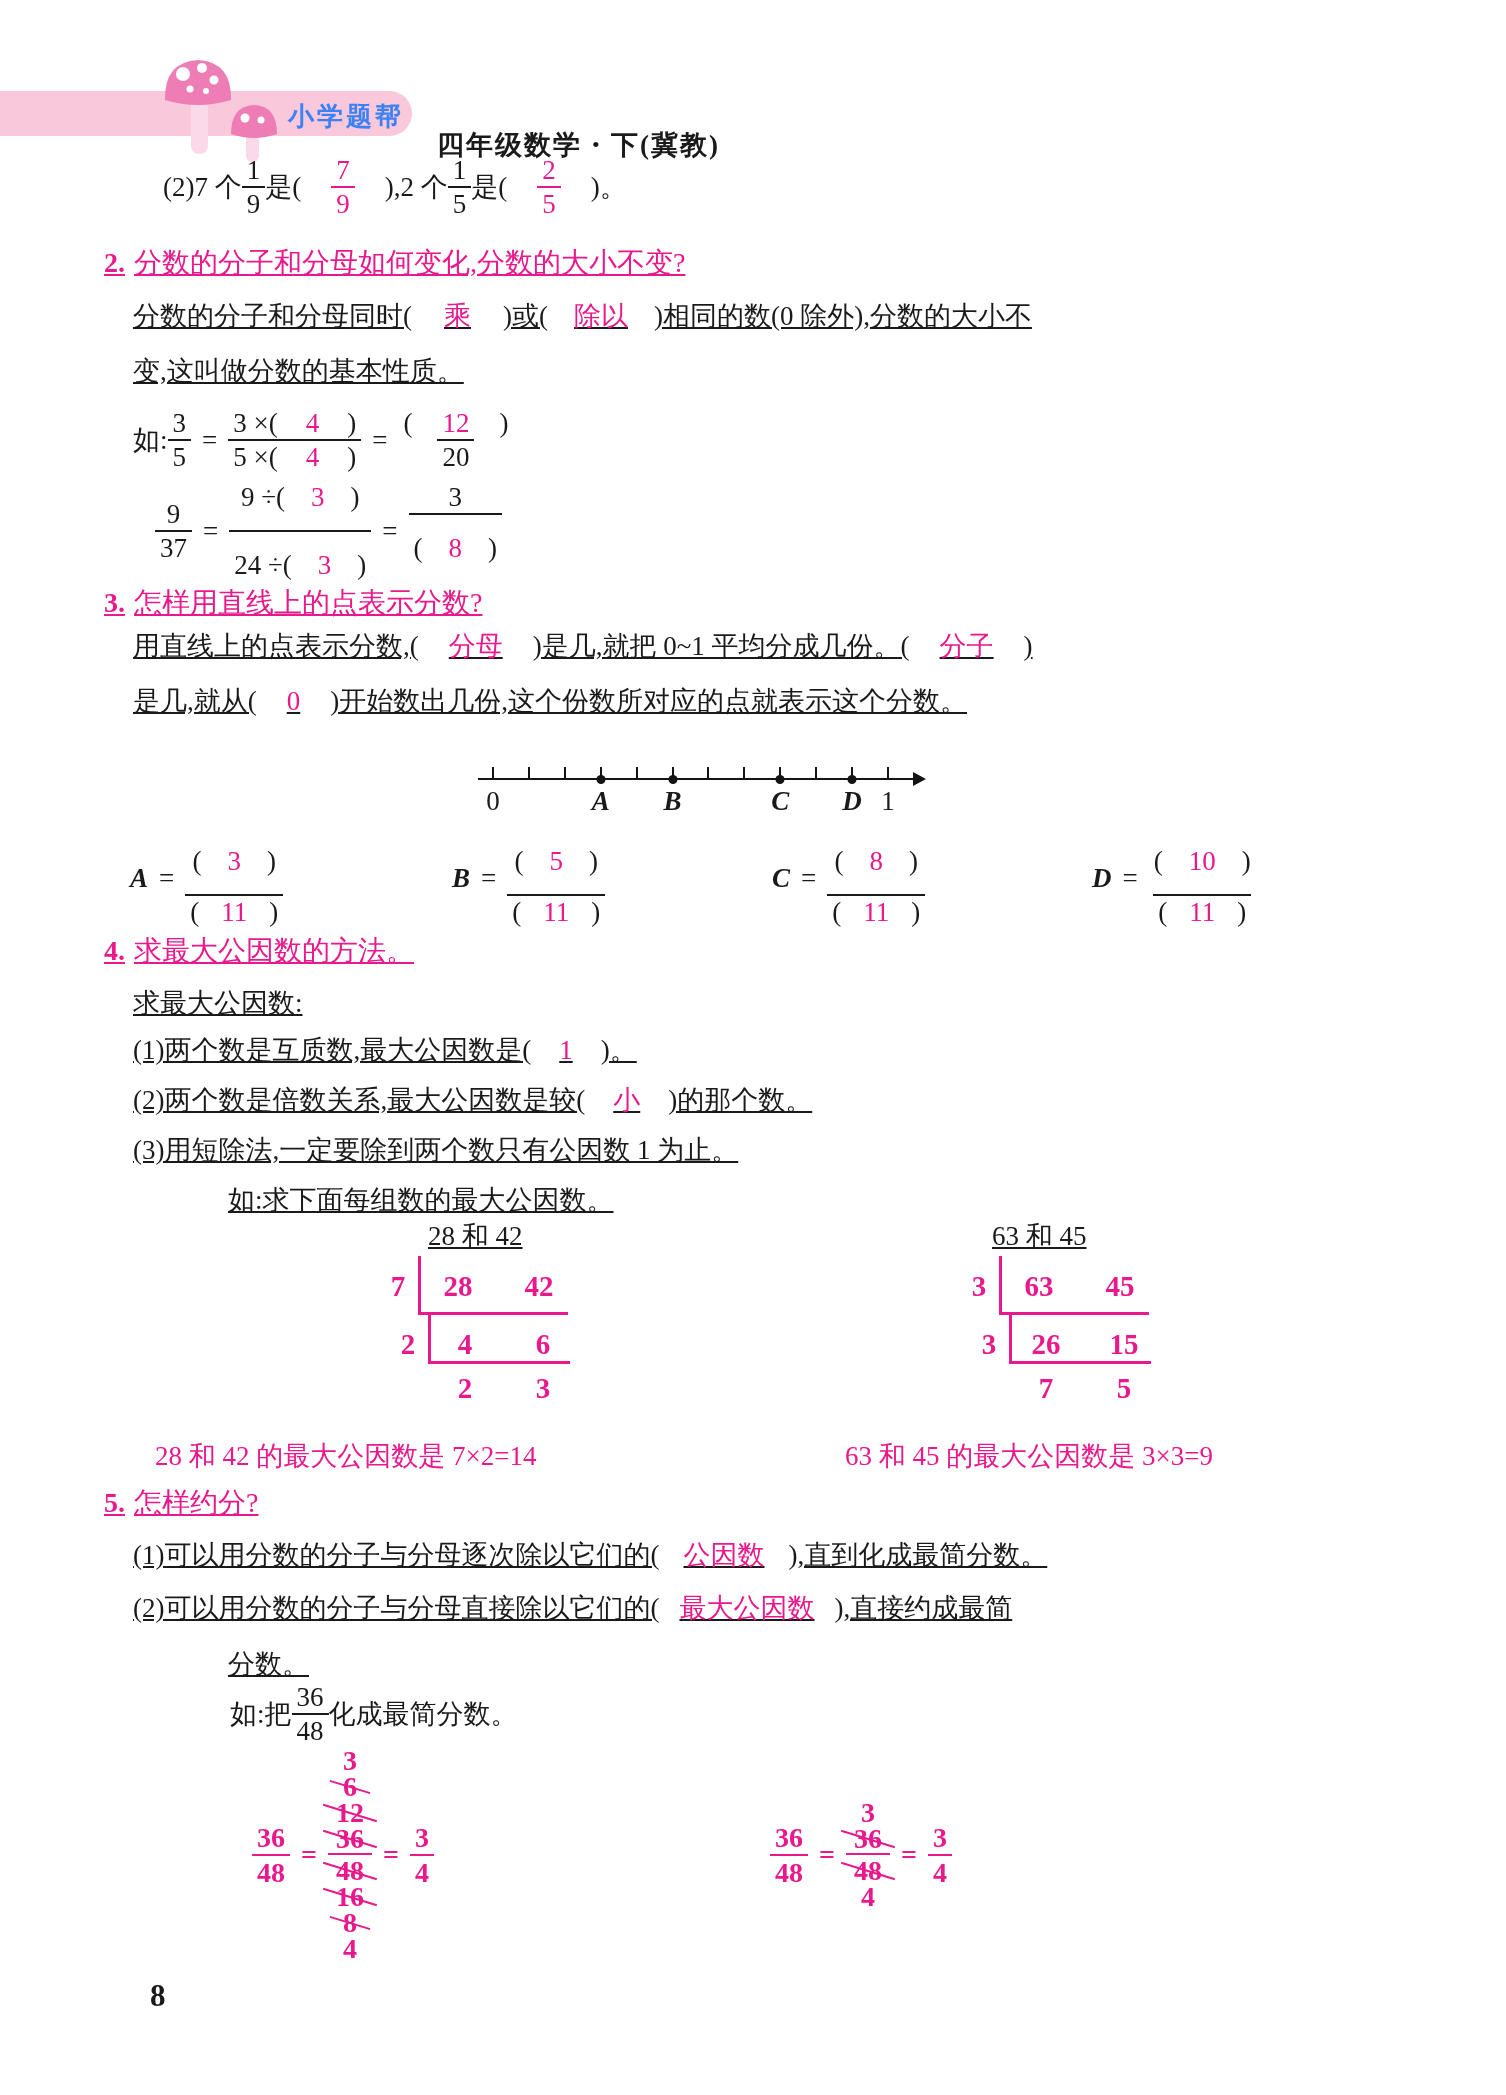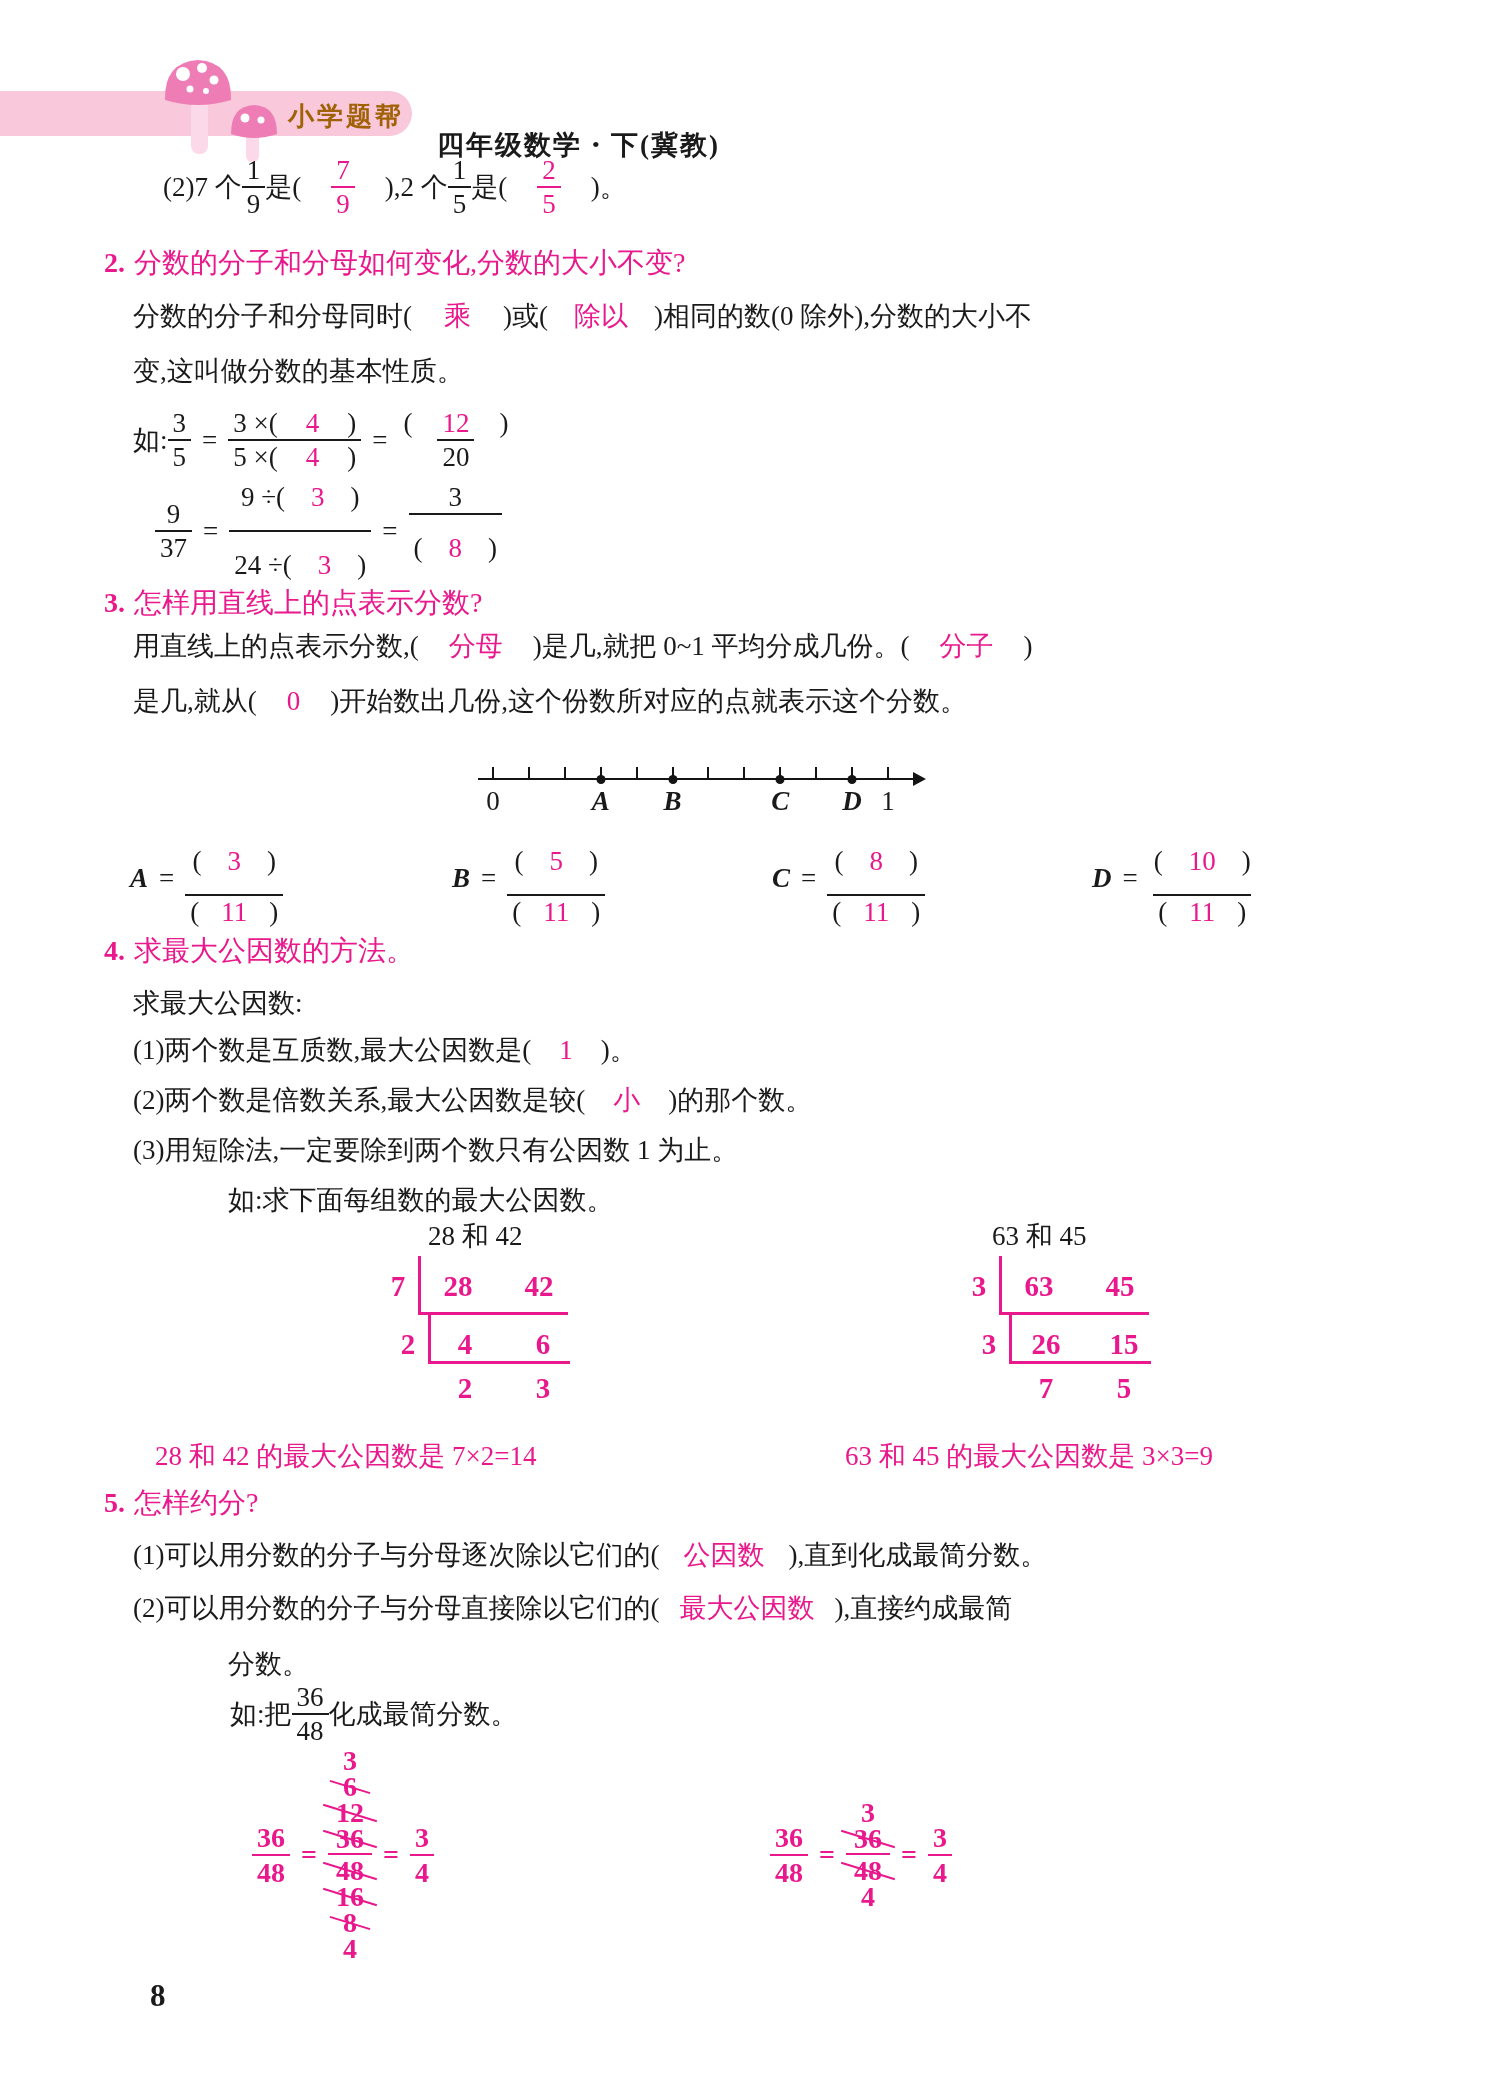--- a/index.html
+++ b/index.html
@@ -7,28 +7,28 @@
     --banner:#f9c8da;
     --mush:#ef7db5;
     --stem:#fbd9e8;
     --ink:#1a1a1a;
   }
   html,body{margin:0;padding:0;background:#fff;}
   .page{position:relative;width:1506px;height:2095px;background:#fff;overflow:hidden;
         font-family:"Liberation Serif","DejaVu Serif",serif;color:var(--ink);font-size:27px;}
   .abs{position:absolute;}
   .row{position:absolute;display:flex;align-items:center;white-space:nowrap;}
-  .line{position:absolute;white-space:nowrap;}
+  .line{position:absolute;white-space:nowrap;text-decoration:underline;}
   .pink{color:var(--pink);}
   .ital{font-style:italic;font-weight:600;}
   
   .banner{position:absolute;left:0;top:91px;width:412px;height:45px;background:var(--banner);
           border-radius:0 23px 23px 0;}
   .brand{position:absolute;left:288px;top:99px;font-family:"Liberation Sans","DejaVu Sans",sans-serif;
-         font-weight:700;font-size:26px;color:#a16207;letter-spacing:3px;}
+         font-weight:700;font-size:26px;color:#3b82f6;letter-spacing:3px;}
   .titlebar{position:absolute;left:437px;top:97px;font-size:27px;font-weight:600;letter-spacing:2px;margin-top:30px;}
   
   .frac{display:inline-flex;flex-direction:column;align-items:center;text-align:center;line-height:1.12;vertical-align:middle;}
   .frac>span{padding:1px 5px;}
   .frac .fd{border-top:2px solid currentColor;}
   .fr{display:flex;align-items:center;justify-content:center;padding:1px 4px;}
   .fr.fd{border-top:2px solid currentColor;}
   .eq{margin:0 11px;}  .mx20{margin:0 20px;} .mx22{margin:0 22px;} .mx24{margin:0 24px;}
   .mx26{margin:17px 26px;} .mx28{margin:0 28px;} .mx30{margin:0 30px;} .mx32{margin:0 32px;}
   .qno{font-weight:bold;margin-right:9px;}

